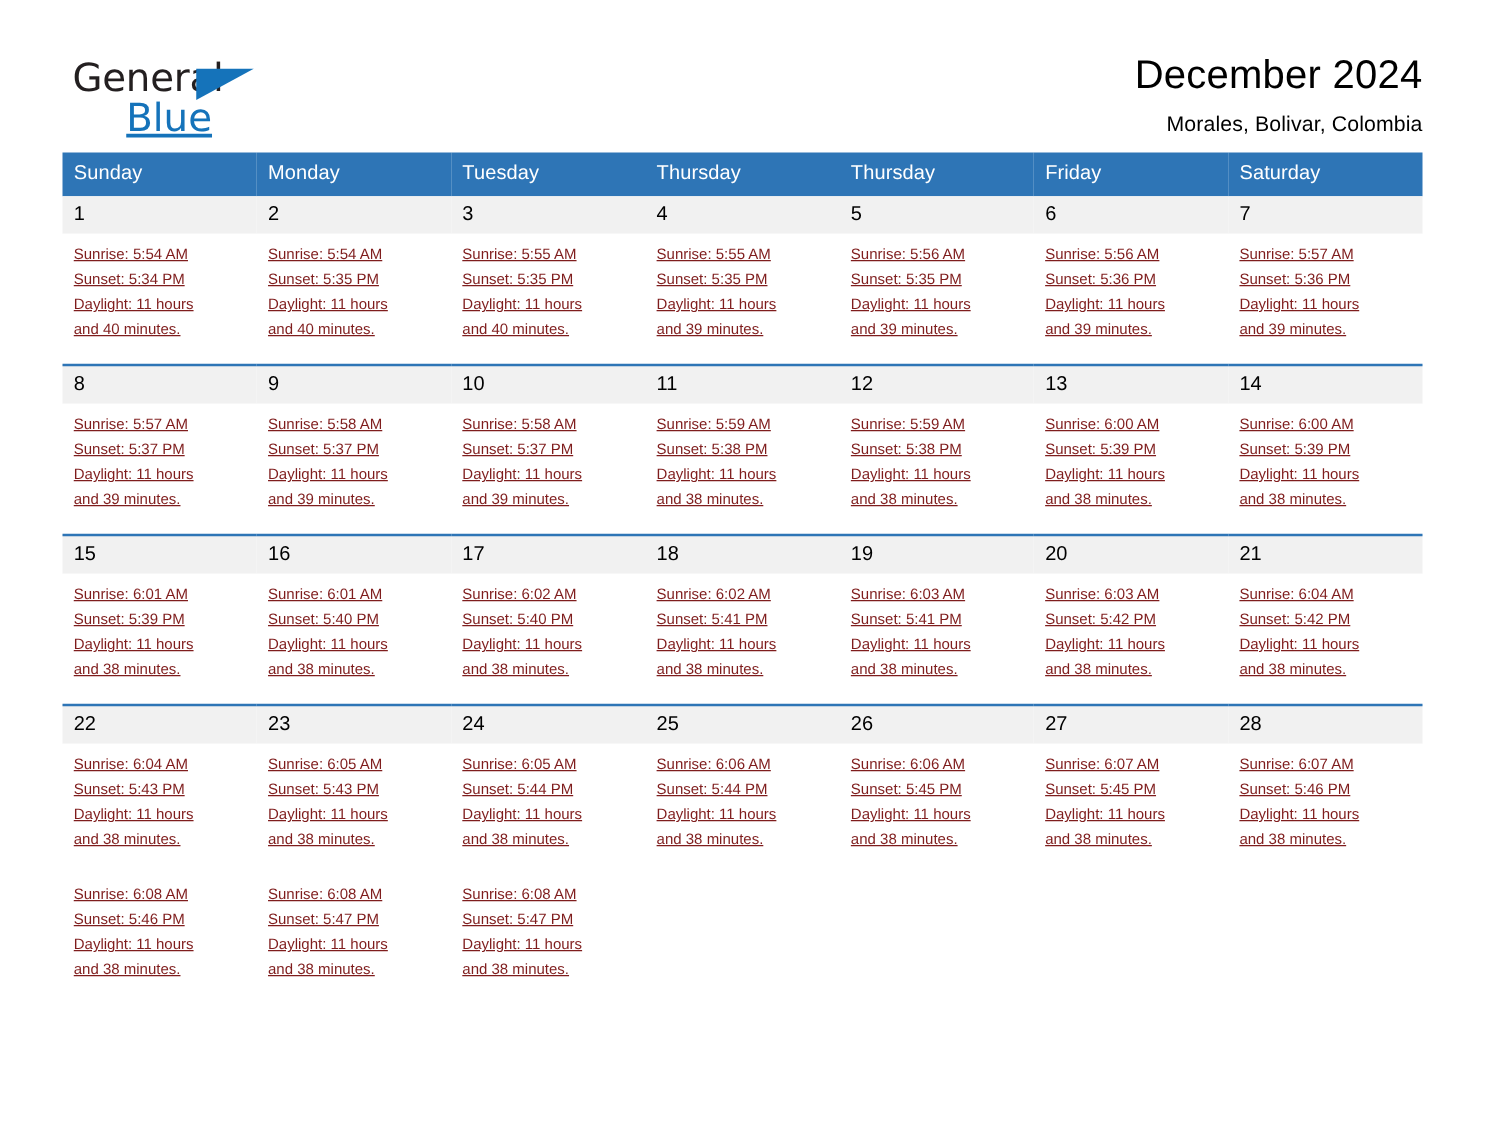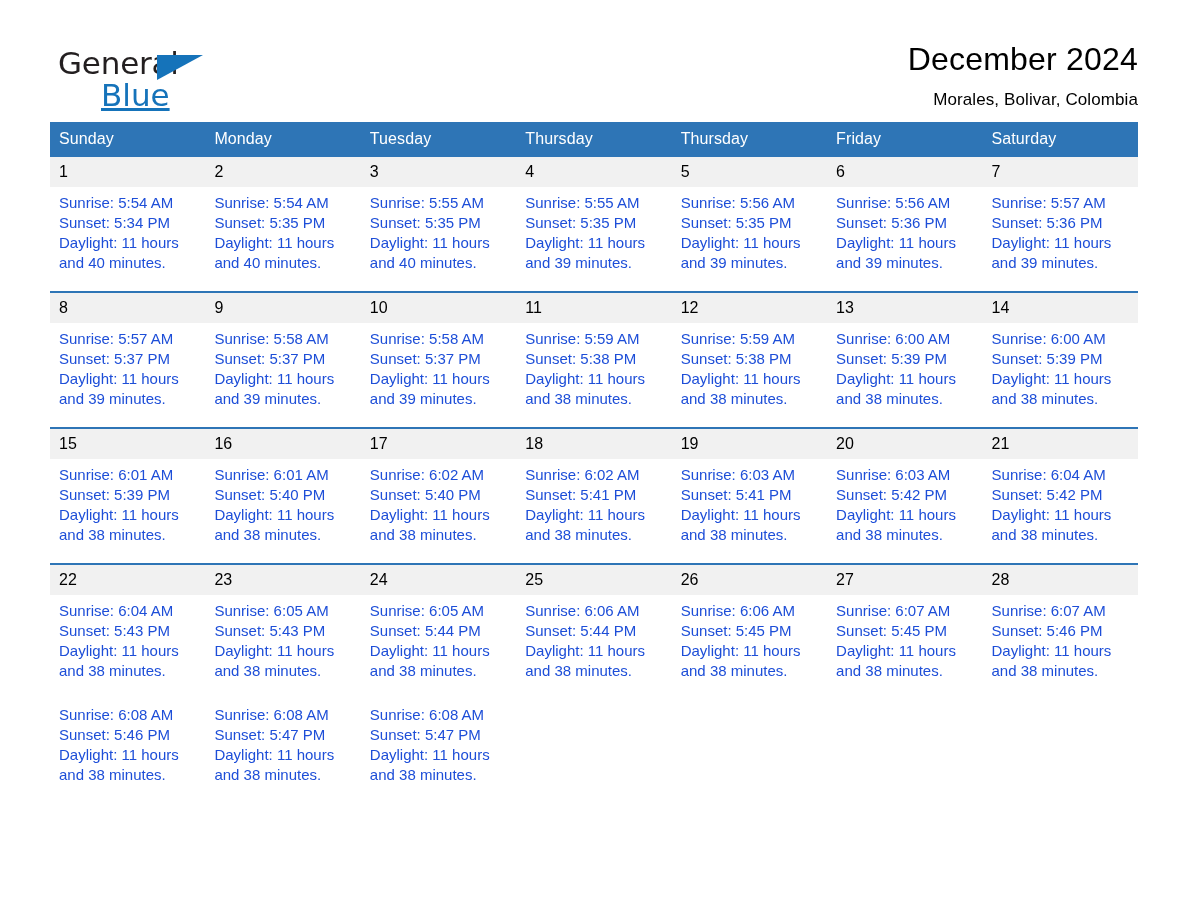--- a/index.html
+++ b/index.html
@@ -105,25 +105,26 @@
     font-size: 16px;
     padding: 6px 0 6px 9px;
     color: #000;
     vertical-align: top;
   }
   .daynum-row.first td {
     border-top: none;
   }
   .info-row td {
     background: #ffffff;
-    font-size: 15px;
+    font-size: 12px;
     line-height: 20px;
     padding: 6px 10px 18px 9px;
     vertical-align: top;
-    color: #1d4ed8;
+    color: #7f1d1d;
+    text-decoration: underline;
   }
   .info-row td.empty {
     padding-bottom: 18px;
   }
 </style>
 </head>
 <body>
 
 <div class="page">
 

